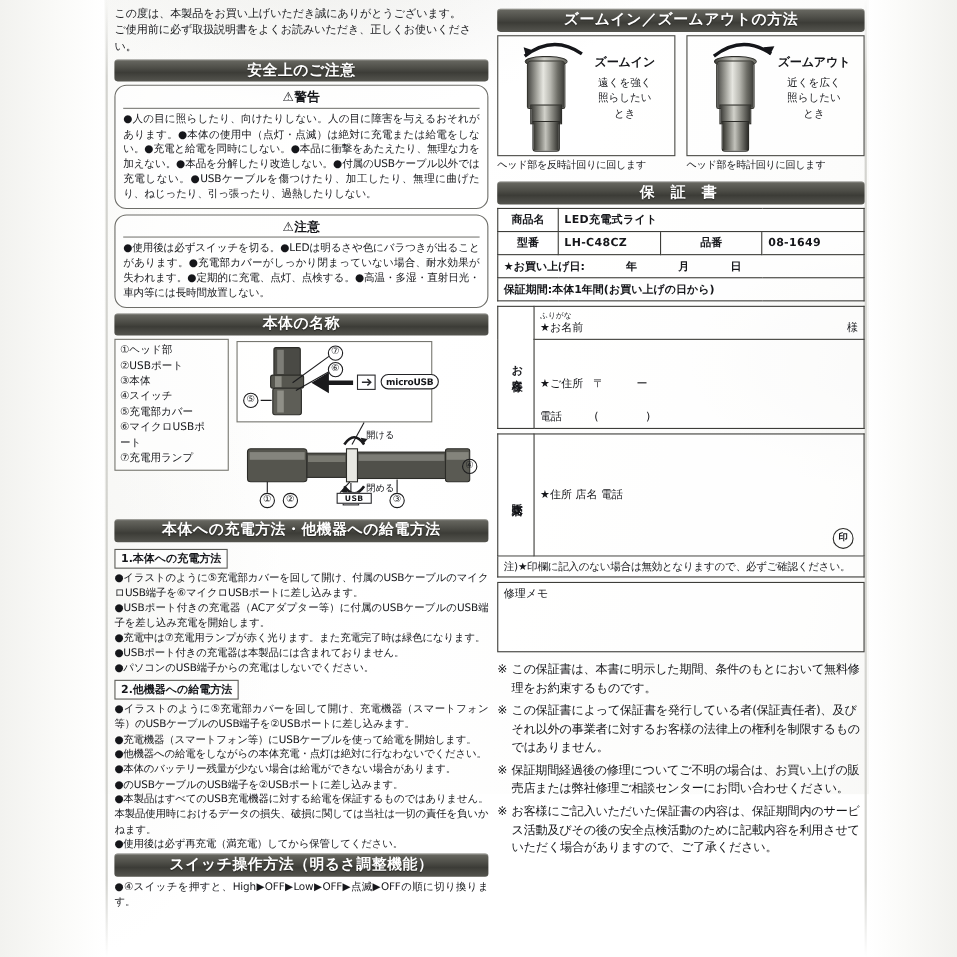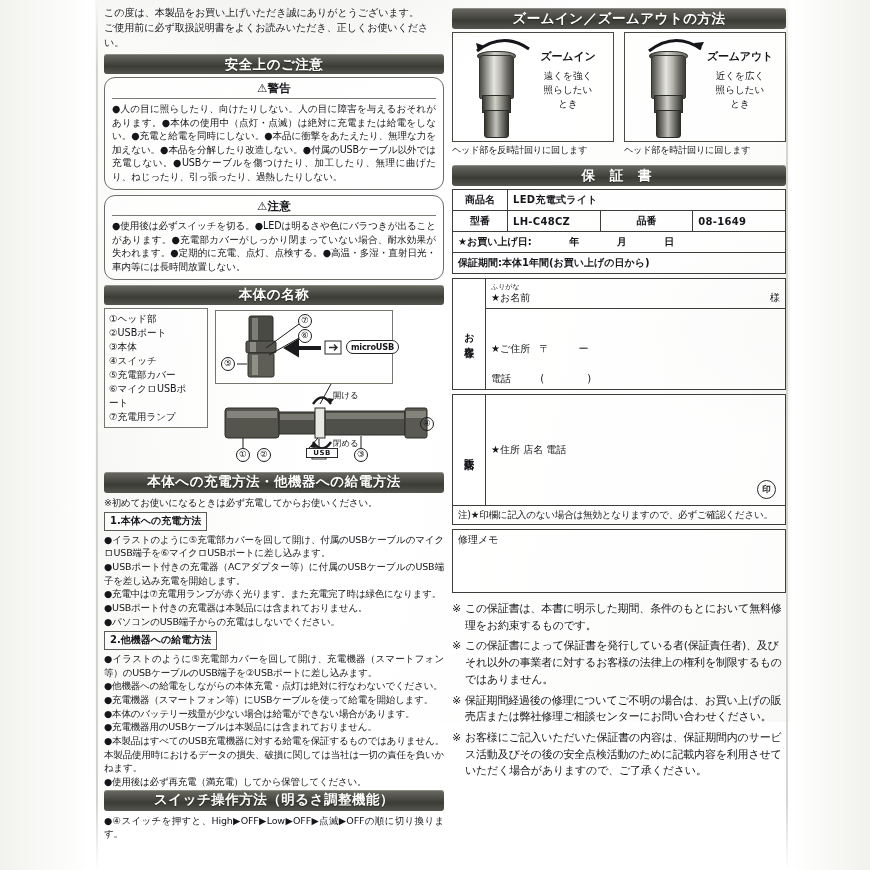--- a/index.html
+++ b/index.html
@@ -440,38 +440,37 @@
         <div class="tag" style="left:47px; top:141px;">②</div>
         <div class="tag" style="left:144px; top:141px;">③</div>
         <div class="tag" style="left:210px; top:110px;">④</div>
       </div>
     </div>
 
     <div class="bar tall">
       <span>本体への充電方法・他機器への給電方法</span>
     </div>
 
-    <div class="blist">※初めてお使いになるときは必ず充電してからお使いください。</div>
 
     <div class="subhdr">1.本体への充電方法</div>
     <div class="blist">
       <p>●イラストのように⑤充電部カバーを回して開け、付属のUSBケーブルのマイクロUSB端子を⑥マイクロUSBポートに差し込みます。</p>
       <p>●USBポート付きの充電器（ACアダプター等）に付属のUSBケーブルのUSB端子を差し込み充電を開始します。</p>
       <p>●充電中は⑦充電用ランプが赤く光ります。また充電完了時は緑色になります。</p>
       <p>●USBポート付きの充電器は本製品には含まれておりません。</p>
       <p>●パソコンのUSB端子からの充電はしないでください。</p>
     </div>
 
     <div class="subhdr">2.他機器への給電方法</div>
     <div class="blist">
       <p>●イラストのように⑤充電部カバーを回して開け、充電機器（スマートフォン等）のUSBケーブルのUSB端子を②USBポートに差し込みます。</p>
+      <p>●充電機器（スマートフォン等）にUSBケーブルを使って給電を開始します。</p>
       <p>●他機器への給電をしながらの本体充電・点灯は絶対に行なわないでください。</p>
-      <p>●充電機器（スマートフォン等）にUSBケーブルを使って給電を開始します。</p>
       <p>●本体のバッテリー残量が少ない場合は給電ができない場合があります。</p>
-      <p>●充電機器用のUSBケーブルは本製品には含まれておりません。</p>
+      <p>●のUSBケーブルのUSB端子を②USBポートに差し込みます。</p>
       <p>●本製品はすべてのUSB充電機器に対する給電を保証するものではありません。本製品使用時におけるデータの損失、破損に関しては当社は一切の責任を負いかねます。</p>
       <p>●使用後は必ず再充電（満充電）してから保管してください。</p>
     </div>
 
     <div class="bar tall" style="margin-top:1px">
       <span>スイッチ操作方法（明るさ調整機能）</span>
     </div>
     <div class="blist">
       <p>●④スイッチを押すと、High▶OFF▶Low▶OFF▶点滅▶OFFの順に切り換ります。</p>
 

